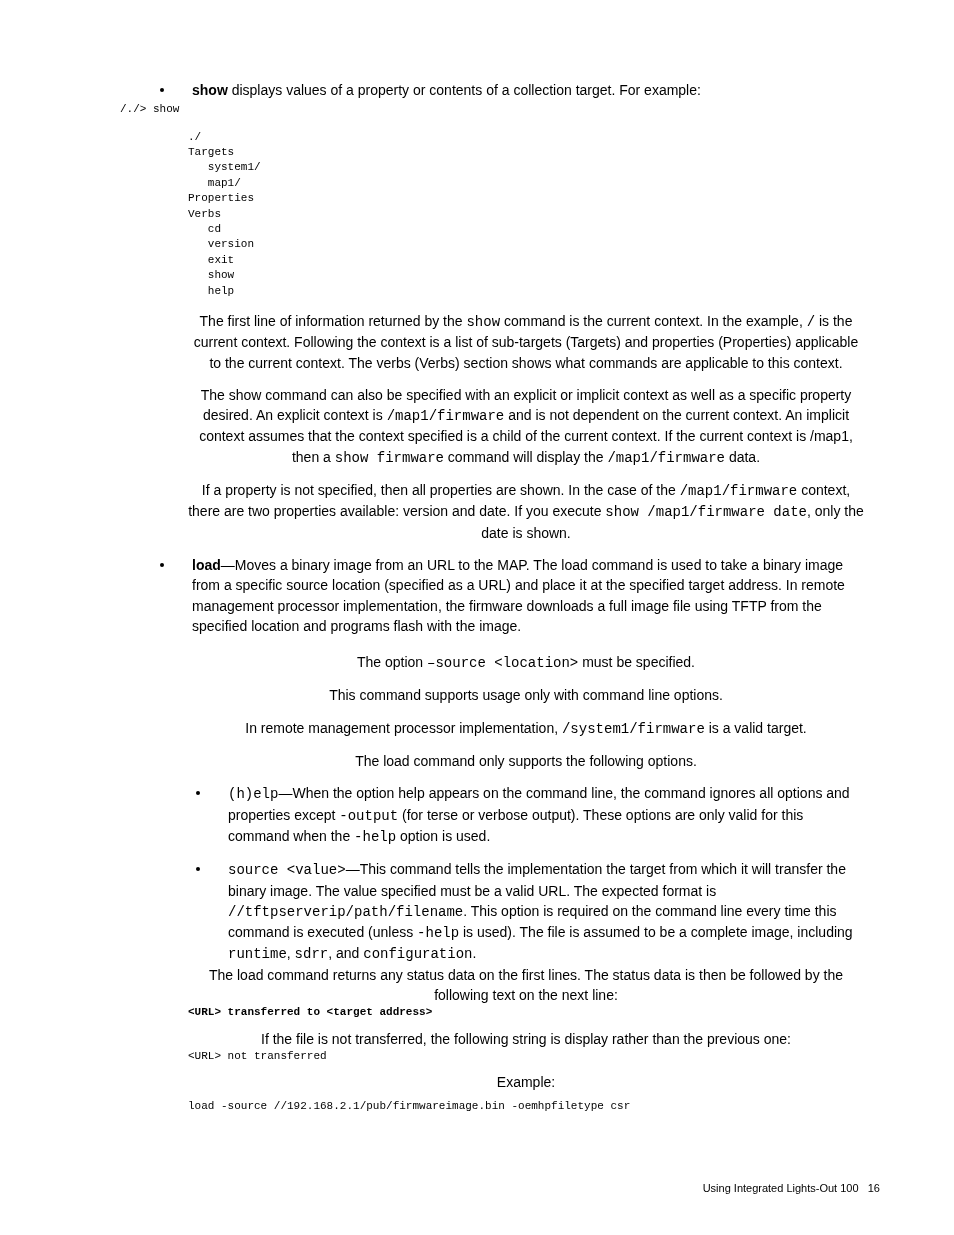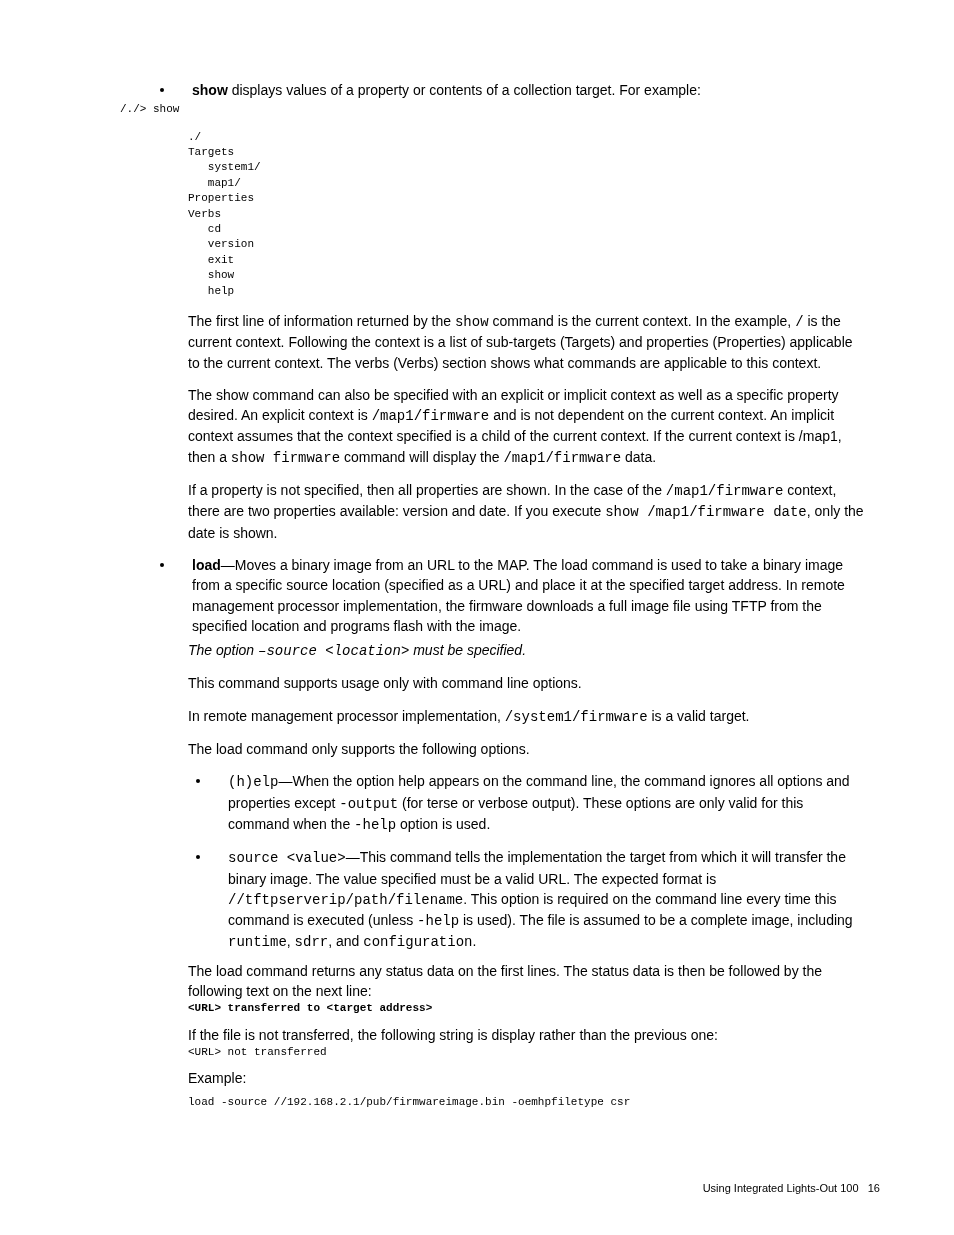--- a/index.html
+++ b/index.html
@@ -42,20 +42,21 @@
   .code-block {
     font-family: "Courier New", Courier, monospace;
     font-size: 11px;
     white-space: pre;
     margin: 0 0 12px 0;
     line-height: 1.4;
   }
   .indent1 { margin-left: 68px; }
   .para {
     margin: 0 0 12px 68px;
+    text-align: center;
   }
   .footer {
     position: absolute;
     bottom: 38px;
     right: 74px;
     font-size: 11px;
   }
   strong { font-weight: bold; }
 </style>
 </head>
@@ -96,40 +97,40 @@
     <span>If a property is not specified, then all properties are shown. In the case of the </span><span class="mono">/map1/firmware</span><span> context, there are two properties available: version and date. If you execute </span><span class="mono">show /map1/firmware date</span><span>, only the date is shown.</span>
   </p>
 
   <div class="bullet-row">
     <div class="bullet-dot top-level"></div>
     <div class="bullet-text">
       <strong>load</strong><span>—Moves a binary image from an URL to the MAP. The load command is used to take a binary image from a specific source location (specified as a URL) and place it at the specified target address. In remote management processor implementation, the firmware downloads a full image file using TFTP from the specified location and programs flash with the image.</span>
     </div>
   </div>
 
-  <p class="para" style="margin-top:4px;font-style:italic;">
+  <p class="para" style="margin-top:16px;">
     <span>The option </span><span class="mono">–source &lt;location&gt;</span><span> must be specified.</span>
   </p>
 
   <p class="para">This command supports usage only with command line options.</p>
 
   <p class="para">
     <span>In remote management processor implementation, </span><span class="mono">/system1/firmware</span><span> is a valid target.</span>
   </p>
 
   <p class="para">The load command only supports the following options.</p>
 
   <div class="bullet-row" style="margin-bottom:12px;">
     <div class="bullet-dot nested"></div>
     <div class="bullet-text">
       <span class="mono">(h)elp</span><span>—When the option help appears on the command line, the command ignores all options and properties except </span><span class="mono">-output</span><span> (for terse or verbose output). These options are only valid for this command when the </span><span class="mono">-help</span><span> option is used.</span>
     </div>
   </div>
 
-  <div class="bullet-row" style="margin-bottom:8px;">
+  <div class="bullet-row" style="margin-bottom:0;">
     <div class="bullet-dot nested"></div>
     <div class="bullet-text">
       <span class="mono">source &lt;value&gt;</span><span>—This command tells the implementation the target from which it will transfer the binary image. The value specified must be a valid URL. The expected format is </span><span class="mono">//tftpserverip/path/filename</span><span>. This option is required on the command line every time this command is executed (unless </span><span class="mono">-help</span><span> is used). The file is assumed to be a complete image, including </span><span class="mono">runtime</span><span>, </span><span class="mono">sdrr</span><span>, and </span><span class="mono">configuration</span><span>.</span>
     </div>
   </div>
 
   <p class="para" style="margin-bottom:0;">The load command returns any status data on the first lines. The status data is then be followed by the following text on the next line:</p>
   <div class="code-block indent1" style="margin-bottom:8px;font-weight:bold;">&lt;URL&gt; transferred to &lt;target address&gt;</div>
 
   <p class="para" style="margin-bottom:0;">If the file is not transferred, the following string is display rather than the previous one:</p>

